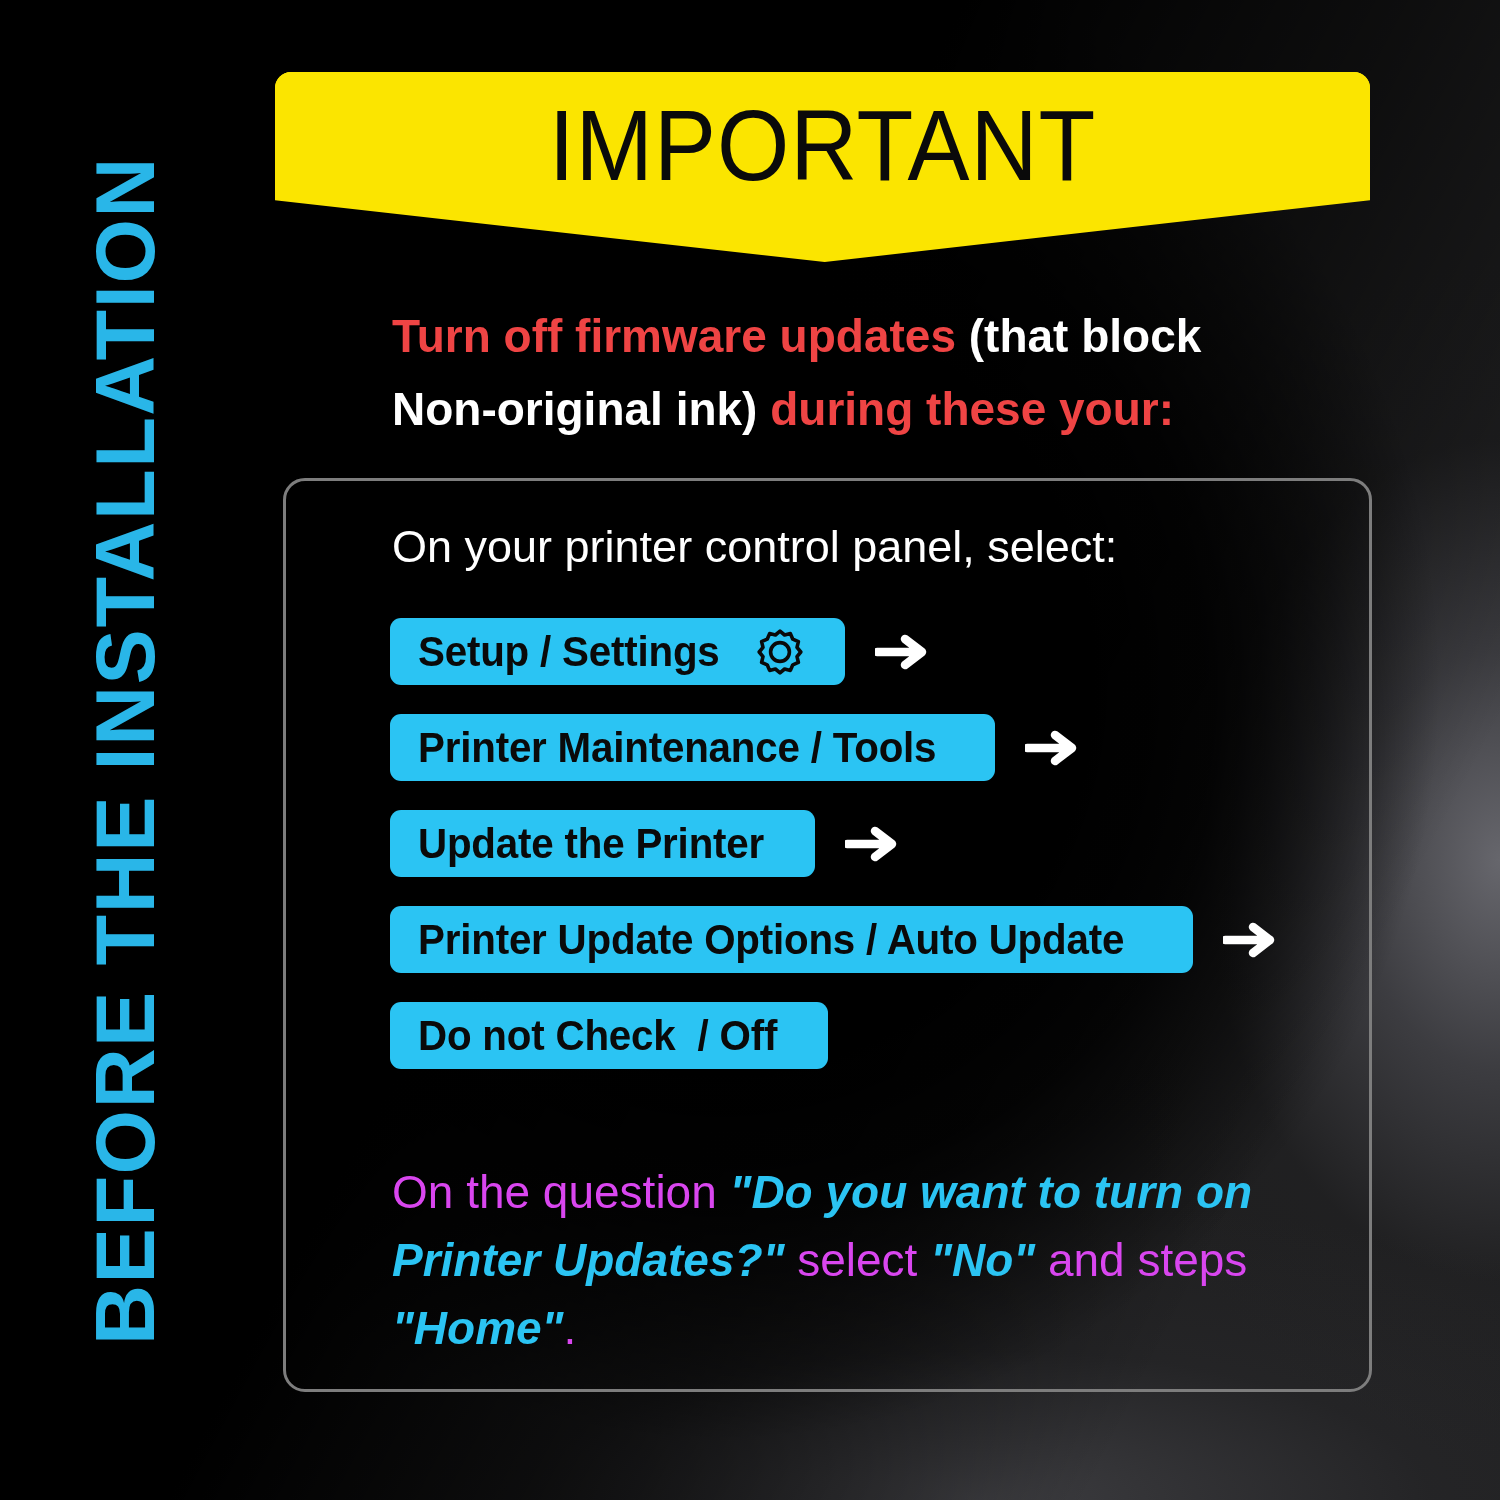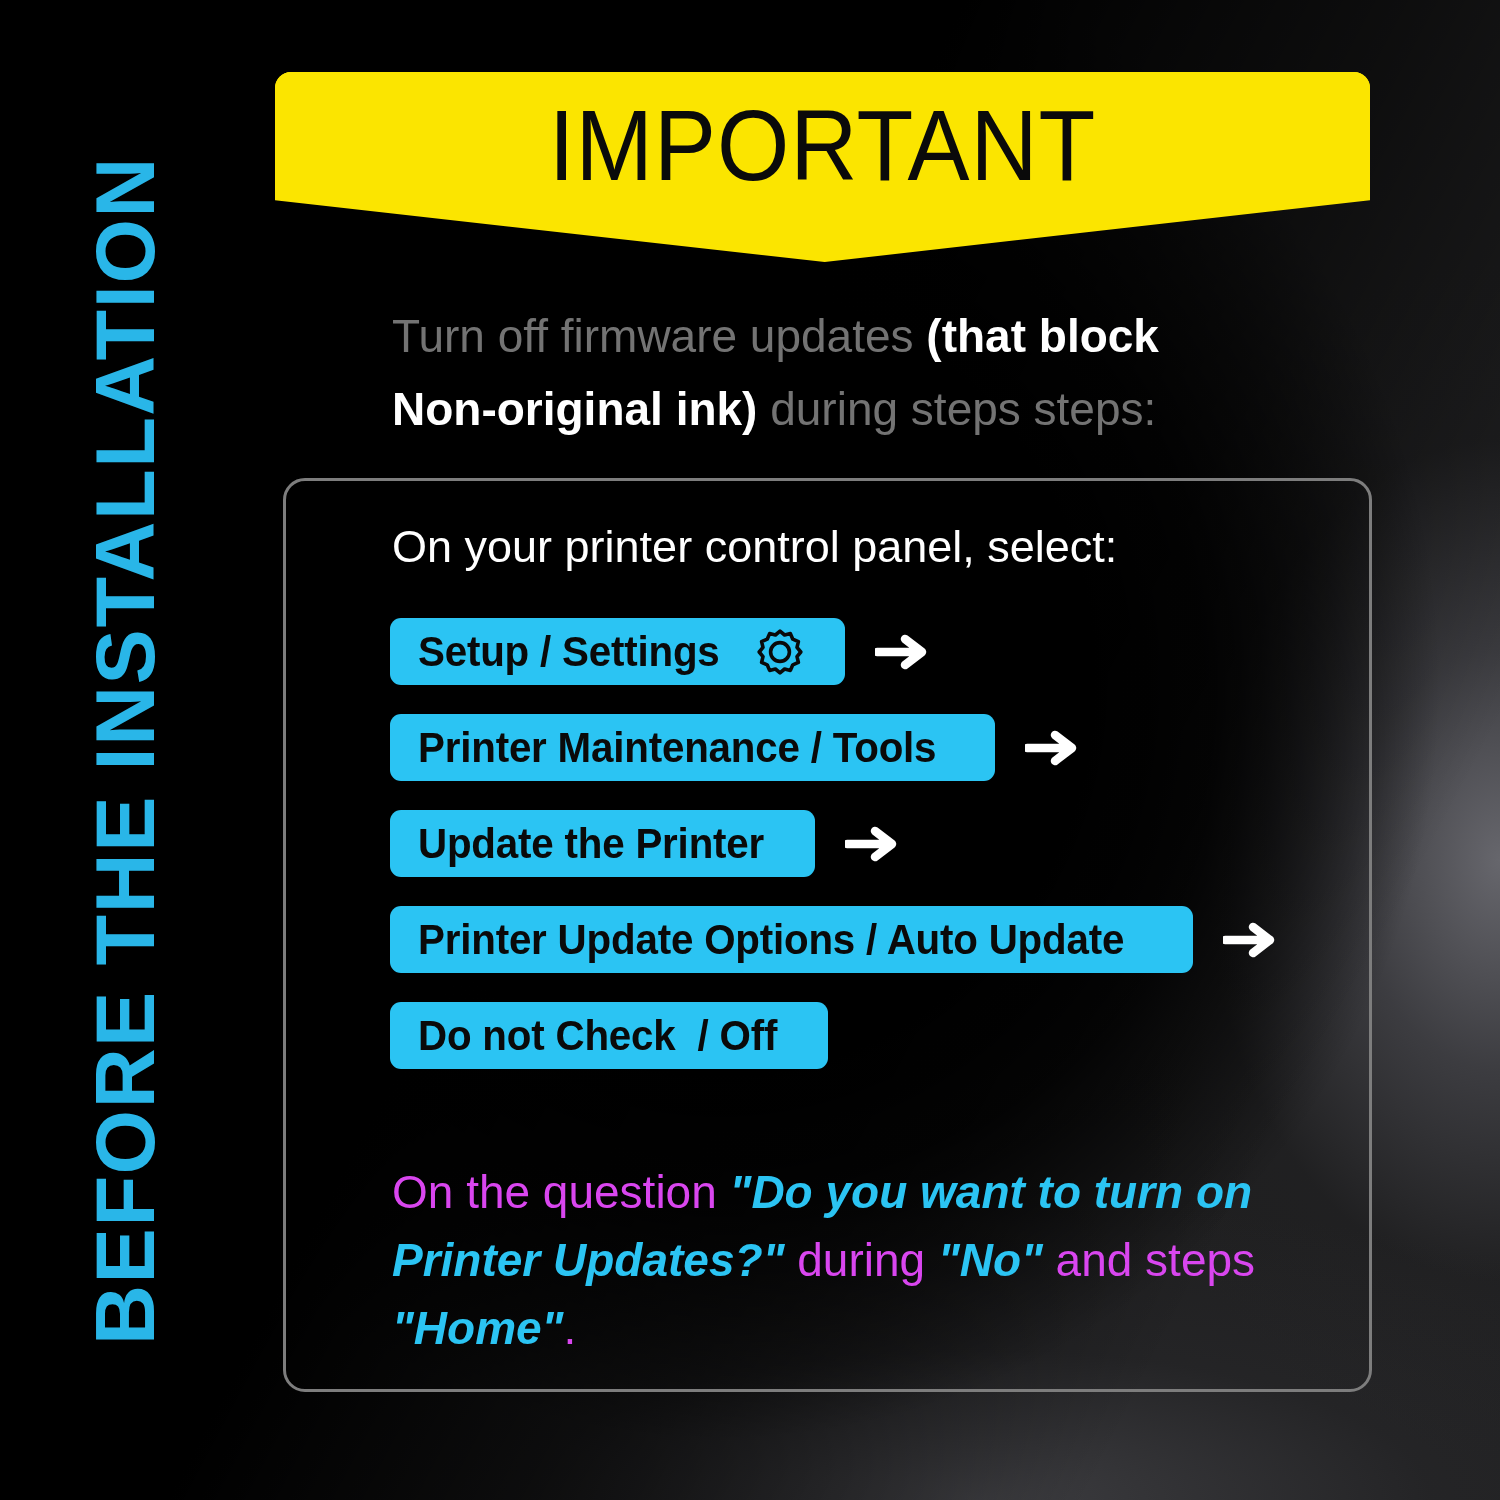--- a/index.html
+++ b/index.html
@@ -114,21 +114,21 @@
   
   #headline {
     position: absolute;
     left: 392px;
     top: 300px;
     width: 830px;
     font-size: 46px;
     line-height: 1.58;
     font-family: "Liberation Sans", sans-serif;
   }
-  .hl-y { color: #737373; font-weight: 400; margin-top: 27px; }
+  .hl-y { color: #ef4444; font-weight: 700; margin-top: 27px; }
   .hl-w { color: #FFFFFF; font-weight: 700; }
 
   
   #panel {
     position: absolute;
     left: 283px;
     top: 478px;
     width: 1089px;
     height: 914px;
     border: 3px solid #7d7d7d;
@@ -217,21 +217,21 @@
   <div id="side-title-wrap">
     <div id="side-title">BEFORE THE INSTALLATION</div>
   </div>
 
   <div id="banner">
     <div id="banner-shape"></div>
     <div id="banner-rounded-top"></div>
     <div id="banner-label">IMPORTANT</div>
   </div>
 
-  <div id="headline"><span class="hl-y">Turn off firmware updates </span><span class="hl-w">(that block Non-original ink)</span><span class="hl-y"> during steps steps:</span></div>
+  <div id="headline"><span class="hl-y">Turn off firmware updates </span><span class="hl-w">(that block Non-original ink)</span><span class="hl-y"> during these your:</span></div>
 
   <div id="panel"></div>
 
   <div id="steps">
 
     <div class="step-row">
       <div class="pill" style="width:455px;">
         <span class="pill-label">Setup / Settings</span>
         <span class="gear-icon">
           <svg width="52" height="52" viewBox="0 0 52 52" aria-hidden="true">
@@ -285,15 +285,15 @@
     <div class="step-row">
       <div class="pill" style="width:438px;">
         <span class="pill-label">Do not Check  / Off</span>
       </div>
     </div>
 
   </div>
 
   <div id="panel-lead">On your printer control panel, select:</div>
 
-  <div id="closing"><span class="cl-w">On the question </span><span class="cl-c">"Do you want to turn on Printer Updates?"</span><span class="cl-w"> during </span><span class="cl-c">"No"</span><span class="cl-w"> and steps </span><span class="cl-c">"Home"</span><span class="cl-w">.</span></div>
+  <div id="closing"><span class="cl-w">On the question </span><span class="cl-c">"Do you want to turn on Printer Updates?"</span><span class="cl-w"> select </span><span class="cl-c">"No"</span><span class="cl-w"> and steps </span><span class="cl-c">"Home"</span><span class="cl-w">.</span></div>
 
 </div>
 
 </body></html>

